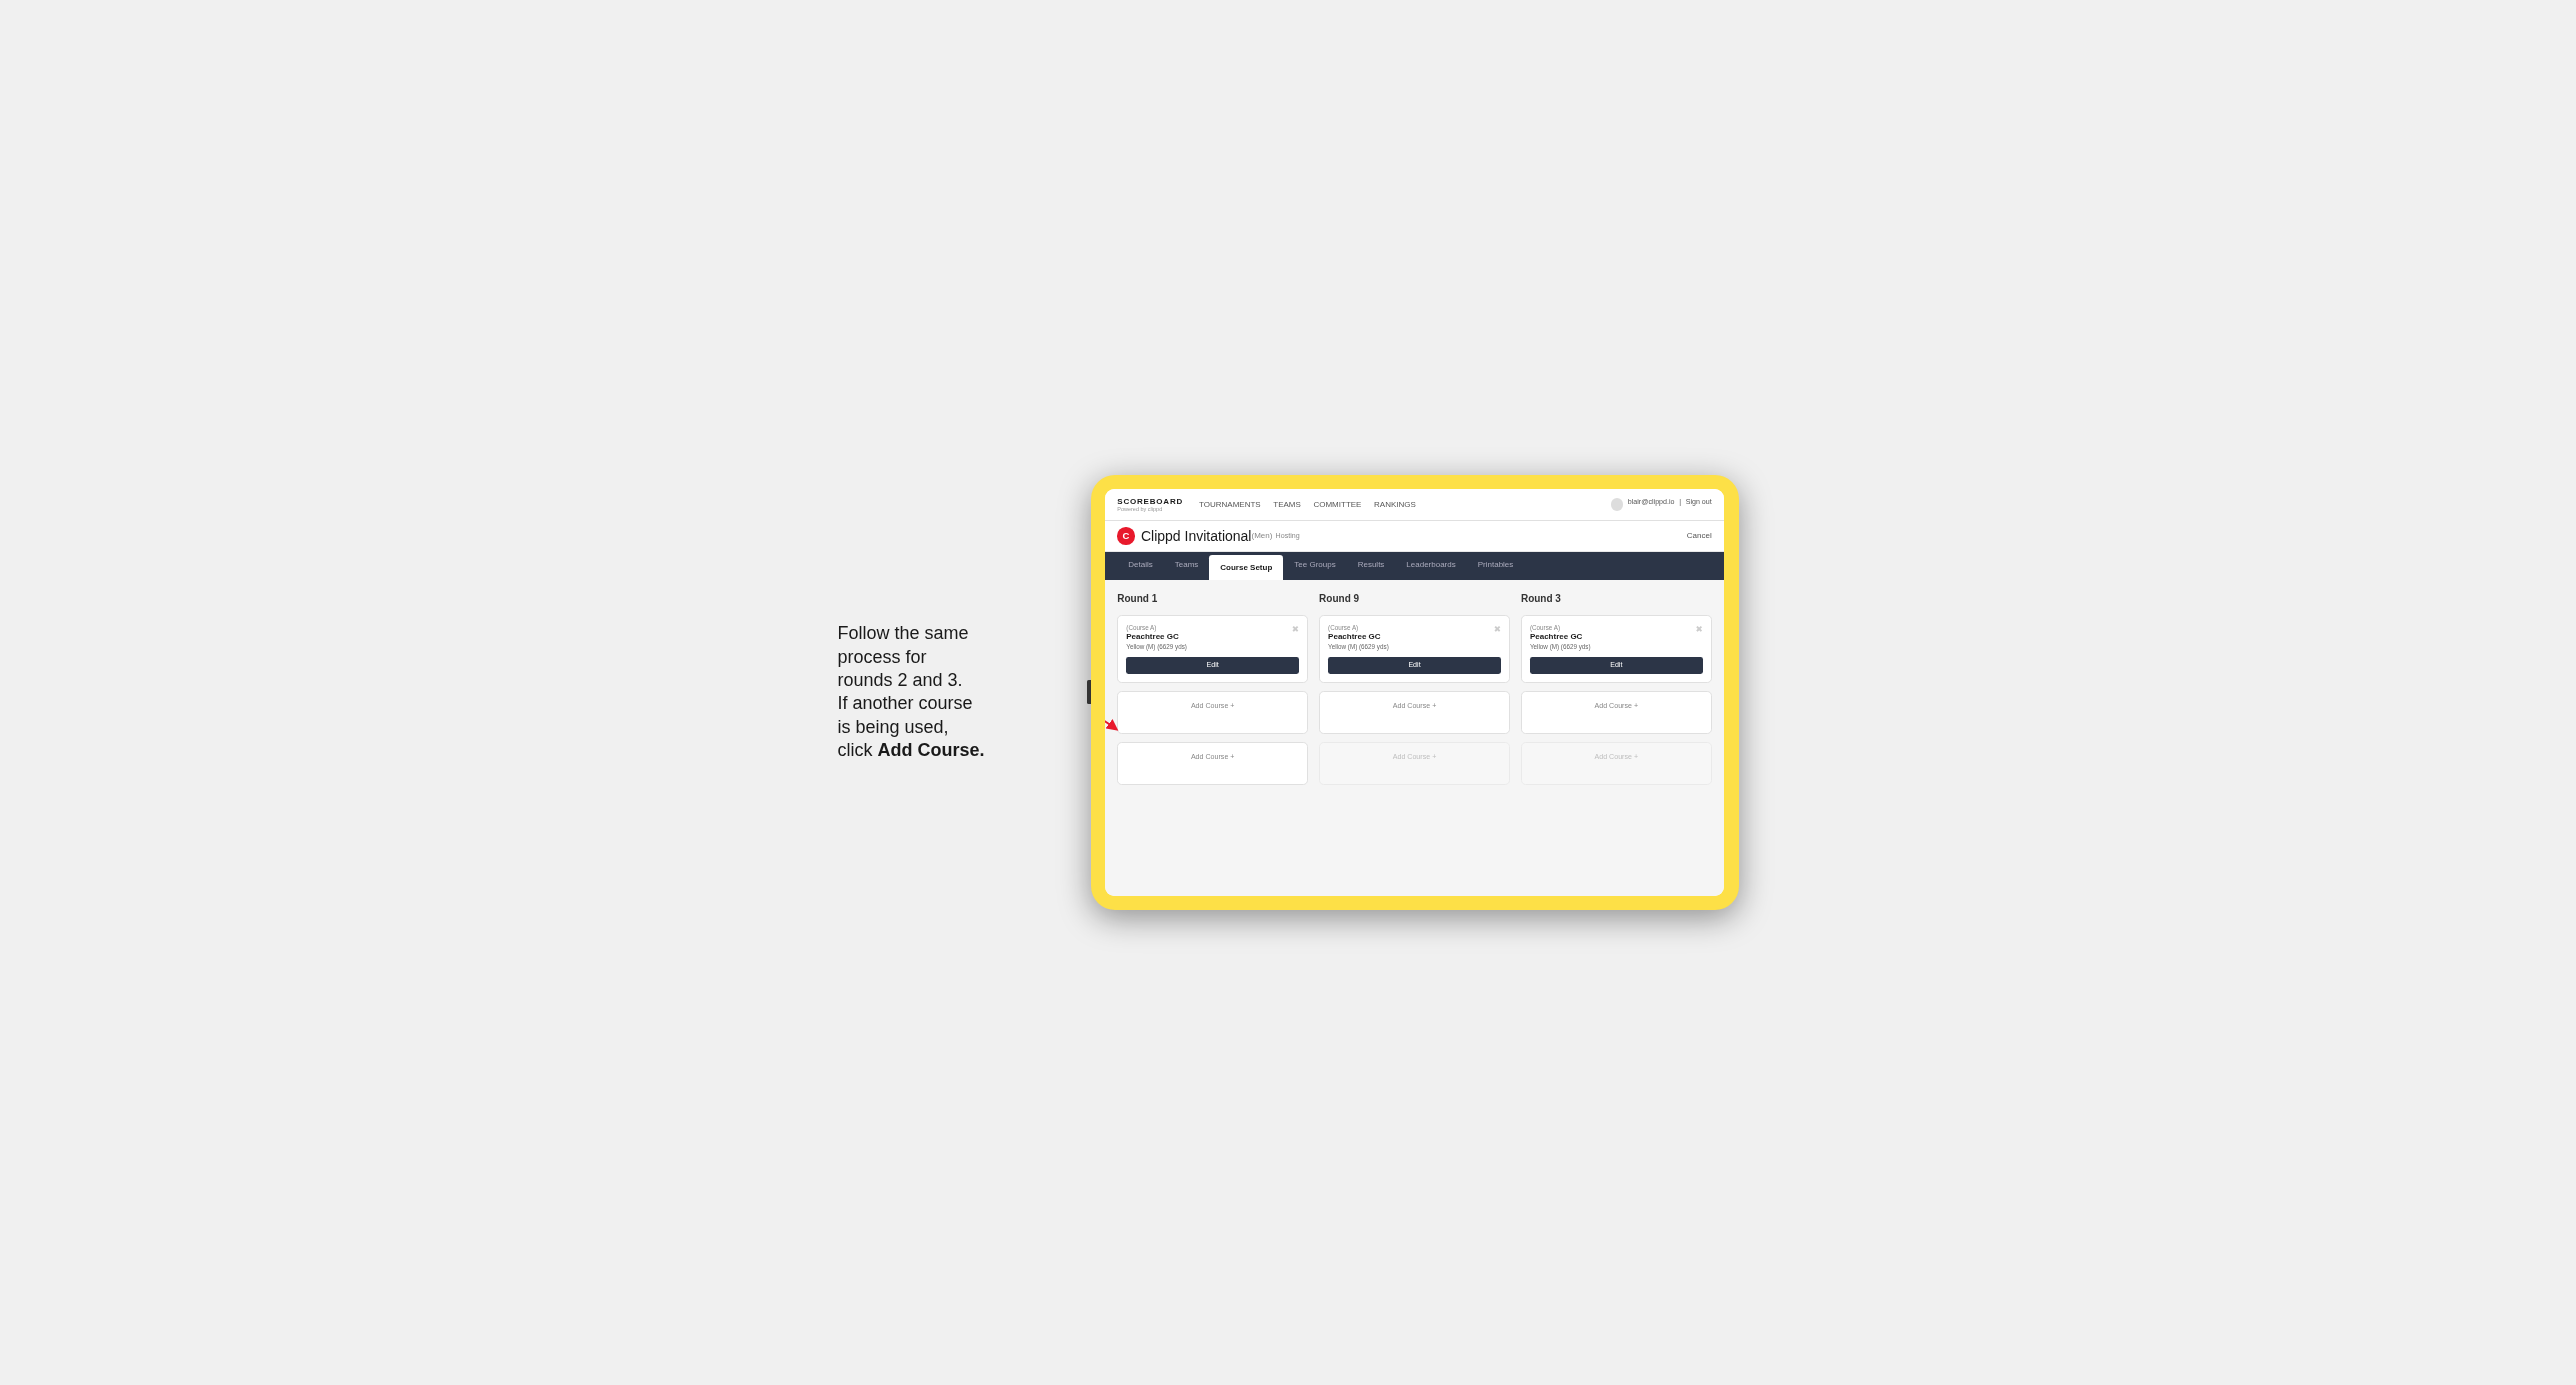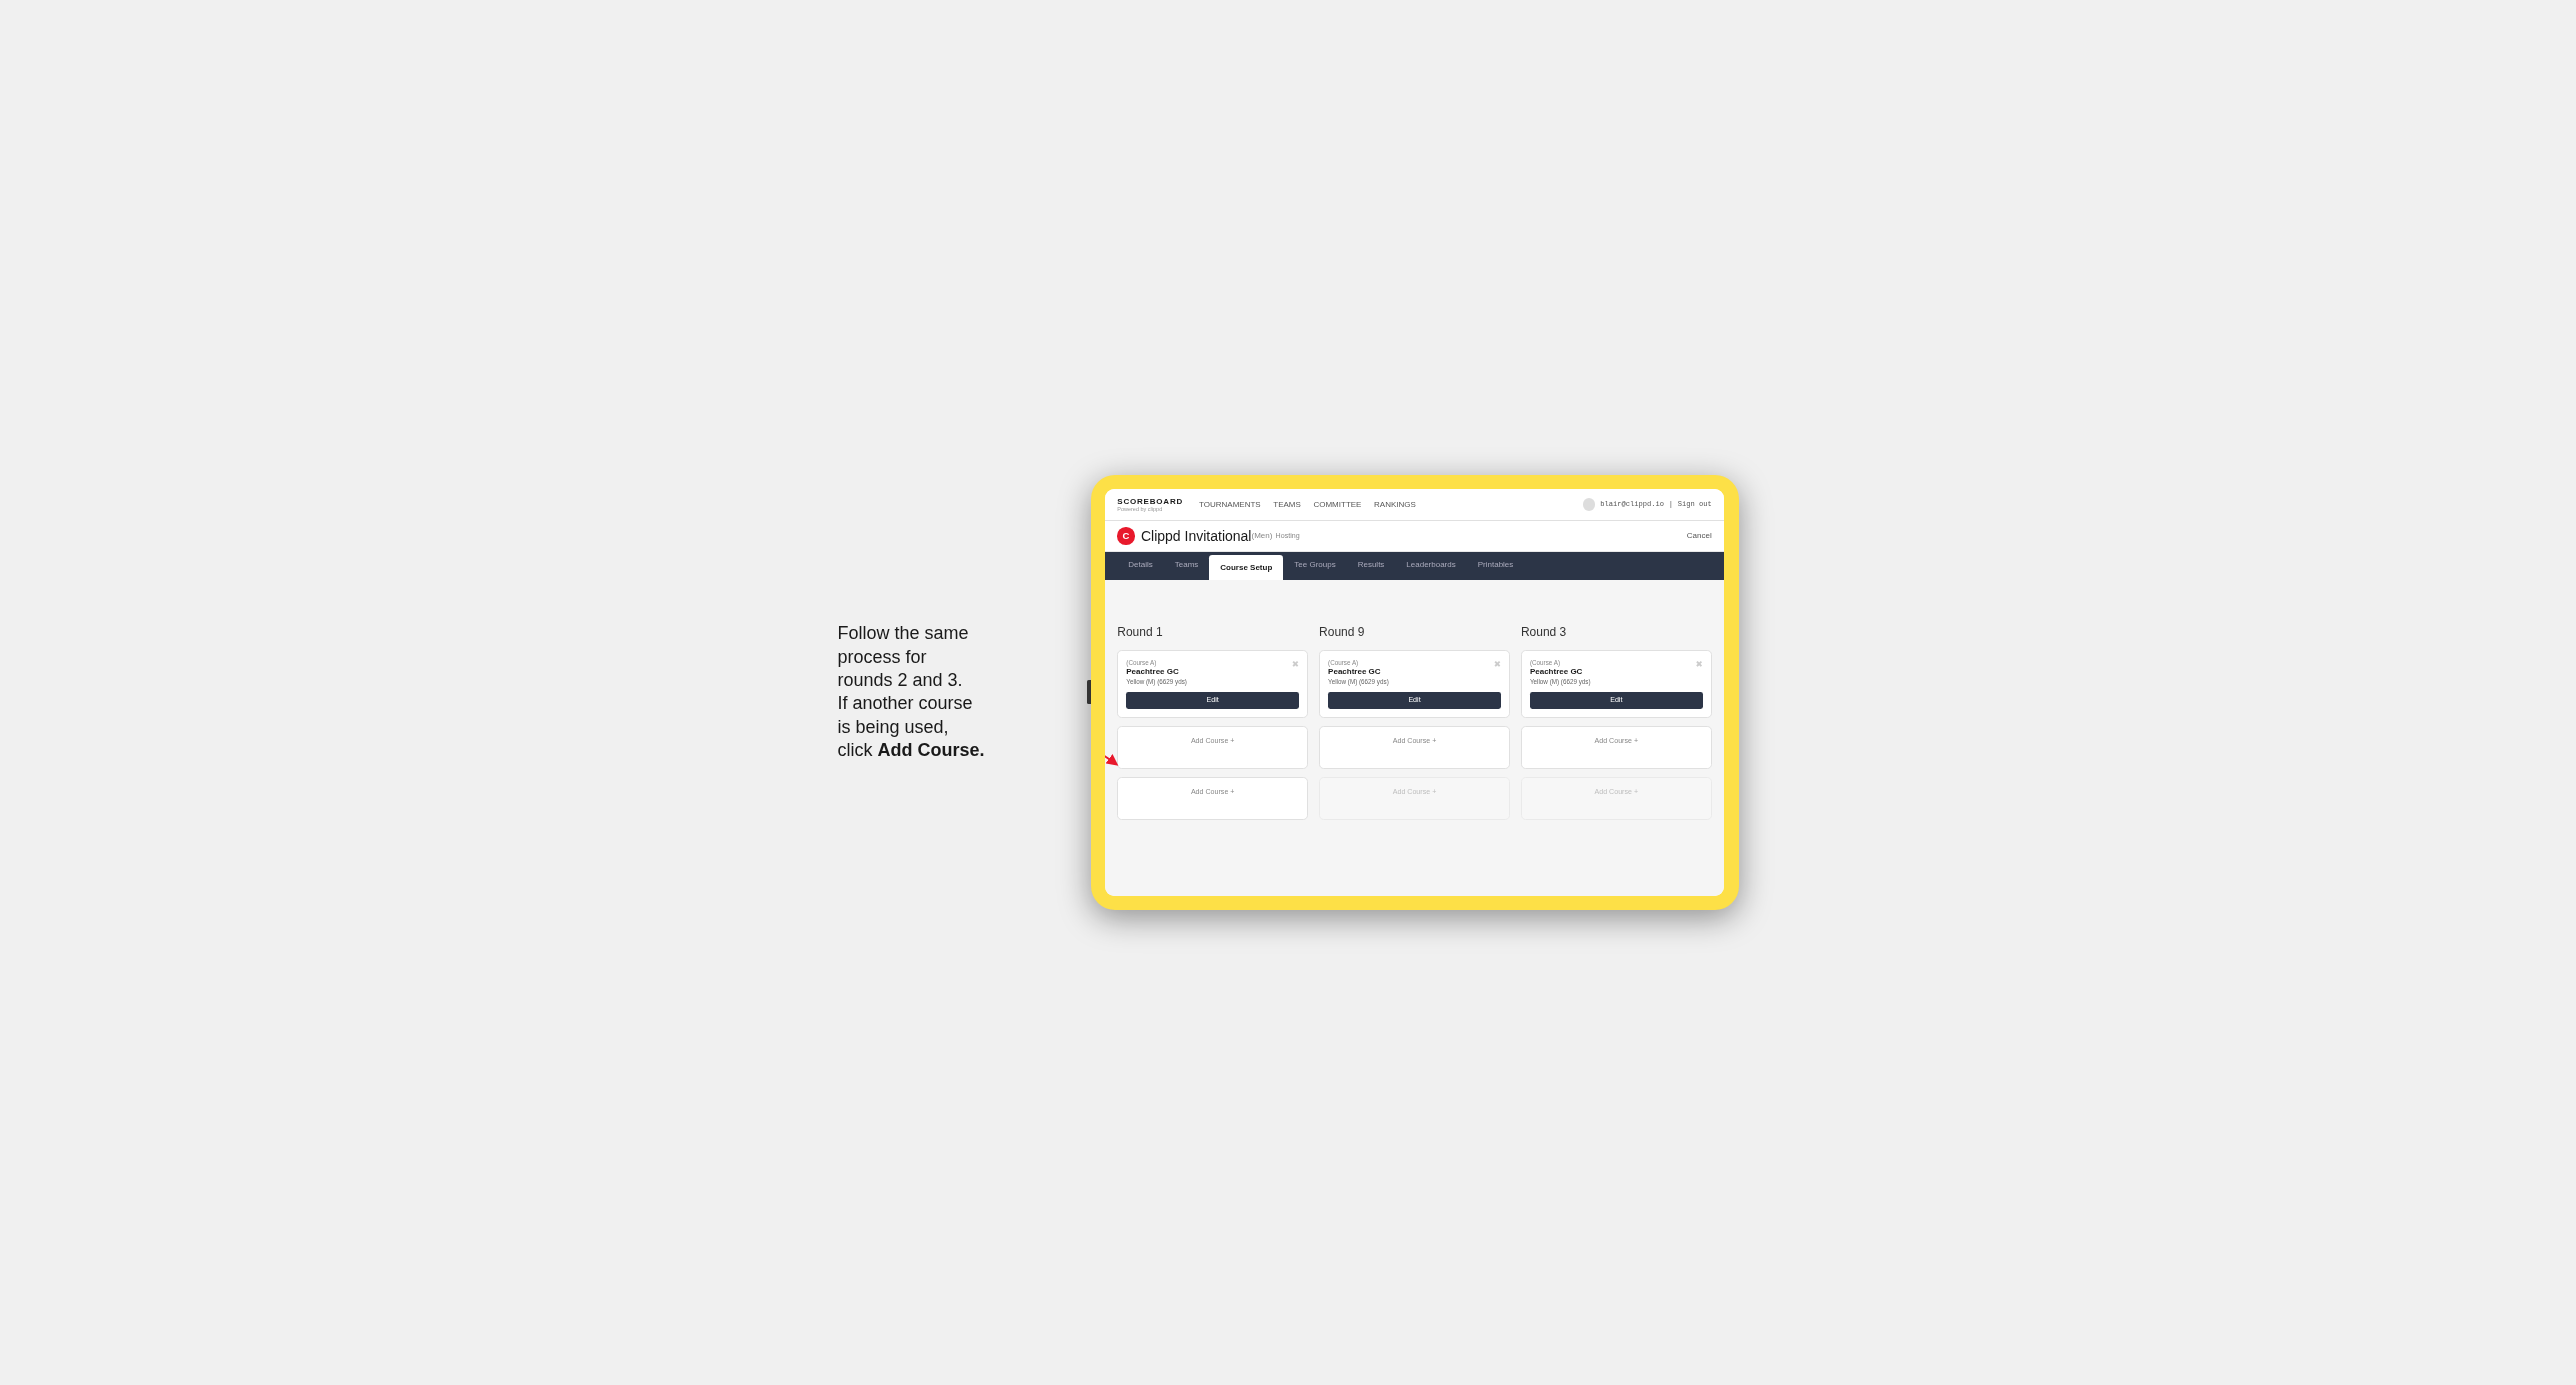--- a/index.html
+++ b/index.html
@@ -77,25 +77,24 @@
       flex: 1;
     }
     .nav-link {
       font-size: 8px;
       color: #555;
       text-decoration: none;
       cursor: pointer;
     }
     .nav-right {
       display: flex;
-      align-items: center;
+      align-items: flex-start;
       gap: 4.7px;
       font-size: 7.1px;
       color: #555;
-      font-family: Liberation Mono, monospace;
     }
     .avatar-circle {
       width: 12.6px;
       height: 12.6px;
       background: #ddd;
       border-radius: 50%;
     }
 
     
     .sub-header {
@@ -168,25 +167,24 @@
       gap: 11px;
     }
 
     .round-column {
       display: flex;
       flex-direction: column;
       gap: 8px;
     }
 
     .round-title {
-      font-size: 12px;
-      font-weight: 400;
+      font-size: 10px;
+      font-weight: 700;
       color: #333;
       margin-bottom: 3.2px;
-      margin-top: 32px;
     }
 
     .course-card {
       background: #fff;
       border: 0.8px solid #e0e0e0;
       border-radius: 4.7px;
       padding: 8px;
     }
 
     .course-label {

